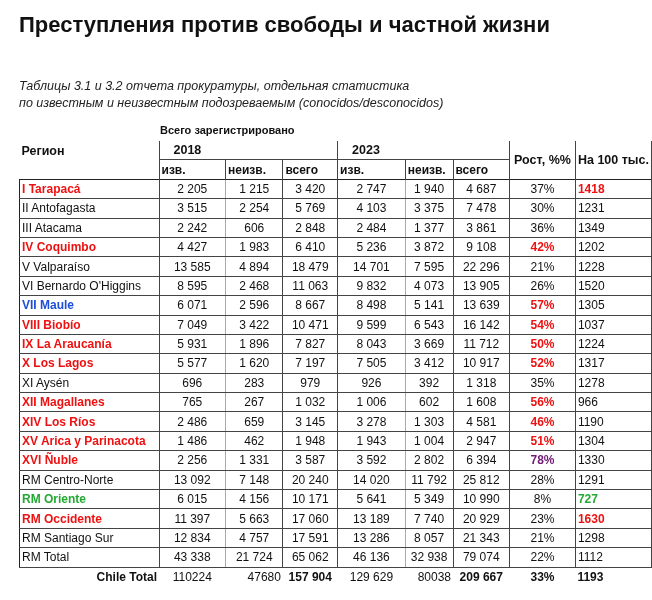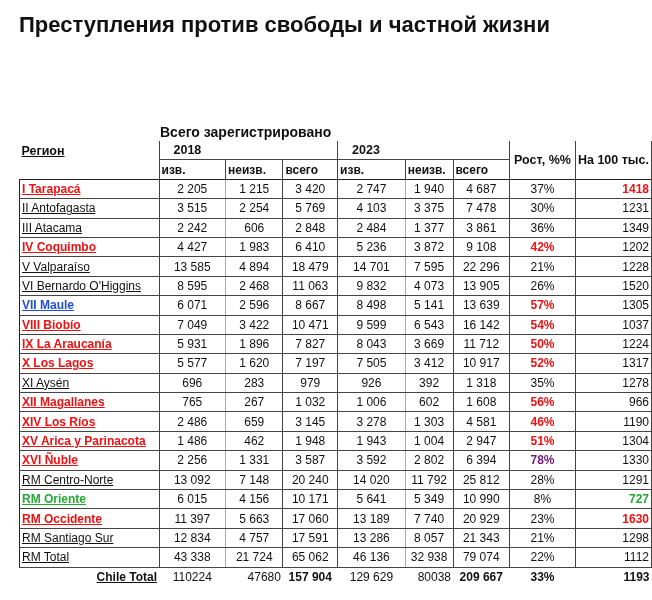--- a/index.html
+++ b/index.html
@@ -1,49 +1,51 @@
 <!DOCTYPE html>
 <html><head>
 <meta charset="utf-8">
 <style>
   html, body { margin: 0; padding: 0; background: #ffffff; }
   body { width: 652px; height: 600px; position: relative; overflow: hidden;
          font-family: "Liberation Sans", sans-serif; color: #111; }
   .title { position: absolute; left: 19px; top: 14px; font-size: 22px; font-weight: bold; line-height: 21px; color: #111; }
   .subtitle { position: absolute; left: 19px; top: 78px; font-size: 12.5px; font-style: italic; line-height: 17px; color: #222; }
-  .hdr-total { position: absolute; left: 160px; top: 124px; font-size: 14px; font-weight: bold; }
+  .hdr-total { position: absolute; left: 160px; top: 124px; font-size: 11px; font-weight: bold; }
   table.grid { position: absolute; left: 19px; top: 141px; border-collapse: collapse; font-size: 12px; }
   table.grid td { padding: 0 2px; height: 18.4px; line-height: 18px; white-space: nowrap; }
-  .c-region { width: 135px; text-decoration: underline; }
+  .c-region { width: 135px; }
   .c18a { width: 51px; } .c18b { width: 53px; } .c18c { width: 50px; }
   .c23a { width: 52px; } .c23b { width: 43px; } .c23c { width: 52px; }
   .c-grow { width: 61px; } .c-rate { width: 71px; }
   .yr { font-weight: bold; font-size: 12.5px; }
   .sub { font-weight: bold; font-size: 12px; border-top: 1px solid #444; }
   .num { text-align: center; }
-  .rate { text-align: right; }
+  .rate { text-align: left; }
   .red { color: #ee1111; font-weight: bold; }
   .green { color: #22aa33; font-weight: bold; }
   .bold { font-weight: bold; }
   .vline { border-left: 1px solid #444; }
   .vlight { border-left: 1px solid #aaa; }
   .vright { border-right: 1.5px solid #444; }
   tr.data td { border-bottom: 1px solid #444; }
   tr.data td.c-region { border-left: 1px solid #222; }
   tr.first td { border-top: 1.5px solid #222; margin-left: 33px; }
   tr.total td { border: none; height: 18px; }
 </style>
 </head>
 <body>
 
 <div class="title">
   <div>Преступления против свободы и частной жизни</div>
 </div>
 
 <div class="subtitle">
+  <div>Таблицы 3.1 и 3.2 отчета прокуратуры, отдельная статистика</div>
+  <div>по известным и неизвестным подозреваемым (conocidos/desconocidos)</div>
 </div>
 
 <div class="hdr-total">Всего зарегистрировано</div>
 
 <table class="grid">
   <tbody id="tbody">
     <tr>
       <td class="c-region yr" rowspan="2" style="vertical-align:top;padding-top:1px;">Регион</td>
       <td class="c18a yr vline" style="padding-left:14px;">2018</td>
       <td class="c18b"></td>

